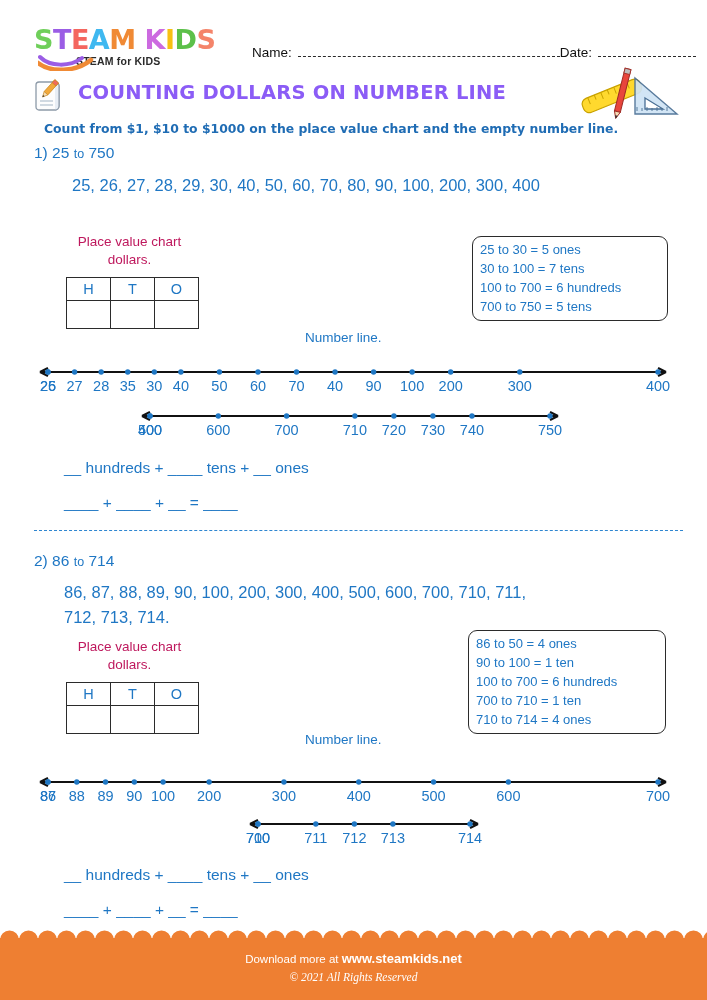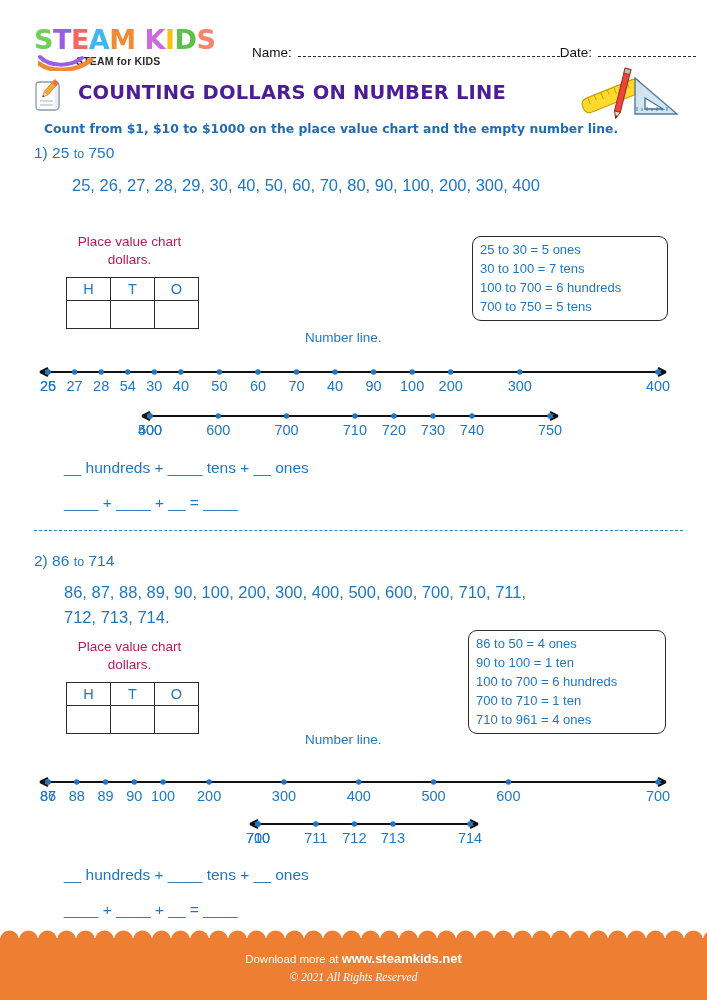--- a/index.html
+++ b/index.html
@@ -67,21 +67,21 @@
     position: absolute; left: 34px; top: 78px; right: 20px; height: 40px;
   }
   .title-icon {
     position: absolute; left: 0; top: 0; width: 30px; height: 34px;
   }
   .title-text {
     position: absolute; left: 44px; top: 3px;
     font-family: "DejaVu Sans", sans-serif;
     font-weight: bold;
     font-size: 19.5px;
-    color: #4c1d95;
+    color: #8b5cf6;
     letter-spacing: 0.2px;
     white-space: nowrap;
   }
   .ruler-icon {
     position: absolute; right: 4px; top: -14px; width: 110px; height: 62px;
   }
   .instruction {
     position: absolute; left: 44px; top: 121px;
     font-family: "DejaVu Sans", sans-serif;
     font-weight: bold;
@@ -320,21 +320,21 @@
         <circle cx="335.599128540305" cy="6" r="2.7" fill="#1f77c4"></circle>
         <circle cx="374.1394335511982" cy="6" r="2.7" fill="#1f77c4"></circle>
         <circle cx="412.6797385620914" cy="6" r="2.7" fill="#1f77c4"></circle>
         <circle cx="481.7864923747276" cy="6" r="2.7" fill="#1f77c4"></circle>
         <circle cx="620" cy="6" r="2.7" fill="#1f77c4"></circle>
       </svg>
       <div class="nl-lab" style="left: 10px;">25</div>
       <div class="nl-lab" style="left: 10px;">26</div>
       <div class="nl-lab" style="left: 36.5795px;">27</div>
       <div class="nl-lab" style="left: 63.159px;">28</div>
-      <div class="nl-lab" style="left: 89.7386px;">54</div>
+      <div class="nl-lab" style="left: 89.7386px;">35</div>
       <div class="nl-lab" style="left: 116.318px;">30</div>
       <div class="nl-lab" style="left: 142.898px;">40</div>
       <div class="nl-lab" style="left: 181.438px;">50</div>
       <div class="nl-lab" style="left: 219.978px;">60</div>
       <div class="nl-lab" style="left: 258.519px;">70</div>
       <div class="nl-lab" style="left: 297.059px;">40</div>
       <div class="nl-lab" style="left: 335.599px;">90</div>
       <div class="nl-lab" style="left: 374.139px;">100</div>
       <div class="nl-lab" style="left: 412.68px;">200</div>
       <div class="nl-lab" style="left: 481.786px;">300</div>
@@ -403,21 +403,21 @@
       <td></td>
     </tr>
   </tbody>
     </table>
 
   <div class="hintbox" style="position:absolute; left:468px; top:630px; width:182px;">
     <div>86 to 50 = 4 ones</div>
     <div>90 to 100 = 1 ten</div>
     <div>100 to 700 = 6 hundreds</div>
     <div>700 to 710 = 1 ten</div>
-    <div>710 to 961 = 4 ones</div>
+    <div>710 to 714 = 4 ones</div>
   </div>
 
   <div class="numline-label" style="position:absolute; left:305px; top:732px;">Number line.</div>
 
   <div class="nline" id="nl-2-0" style="left:38px; top:776px; width:630px;">
       <svg width="630" height="14">
         <line x1="2" y1="6" x2="628" y2="6" stroke="#111" stroke-width="2.2"></line>
         <line x1="2" y1="6" x2="10" y2="2" stroke="#111" stroke-width="2.2"></line>
         <line x1="2" y1="6" x2="10" y2="10" stroke="#111" stroke-width="2.2"></line>
         <line x1="628" y1="6" x2="620" y2="2" stroke="#111" stroke-width="2.2"></line>

